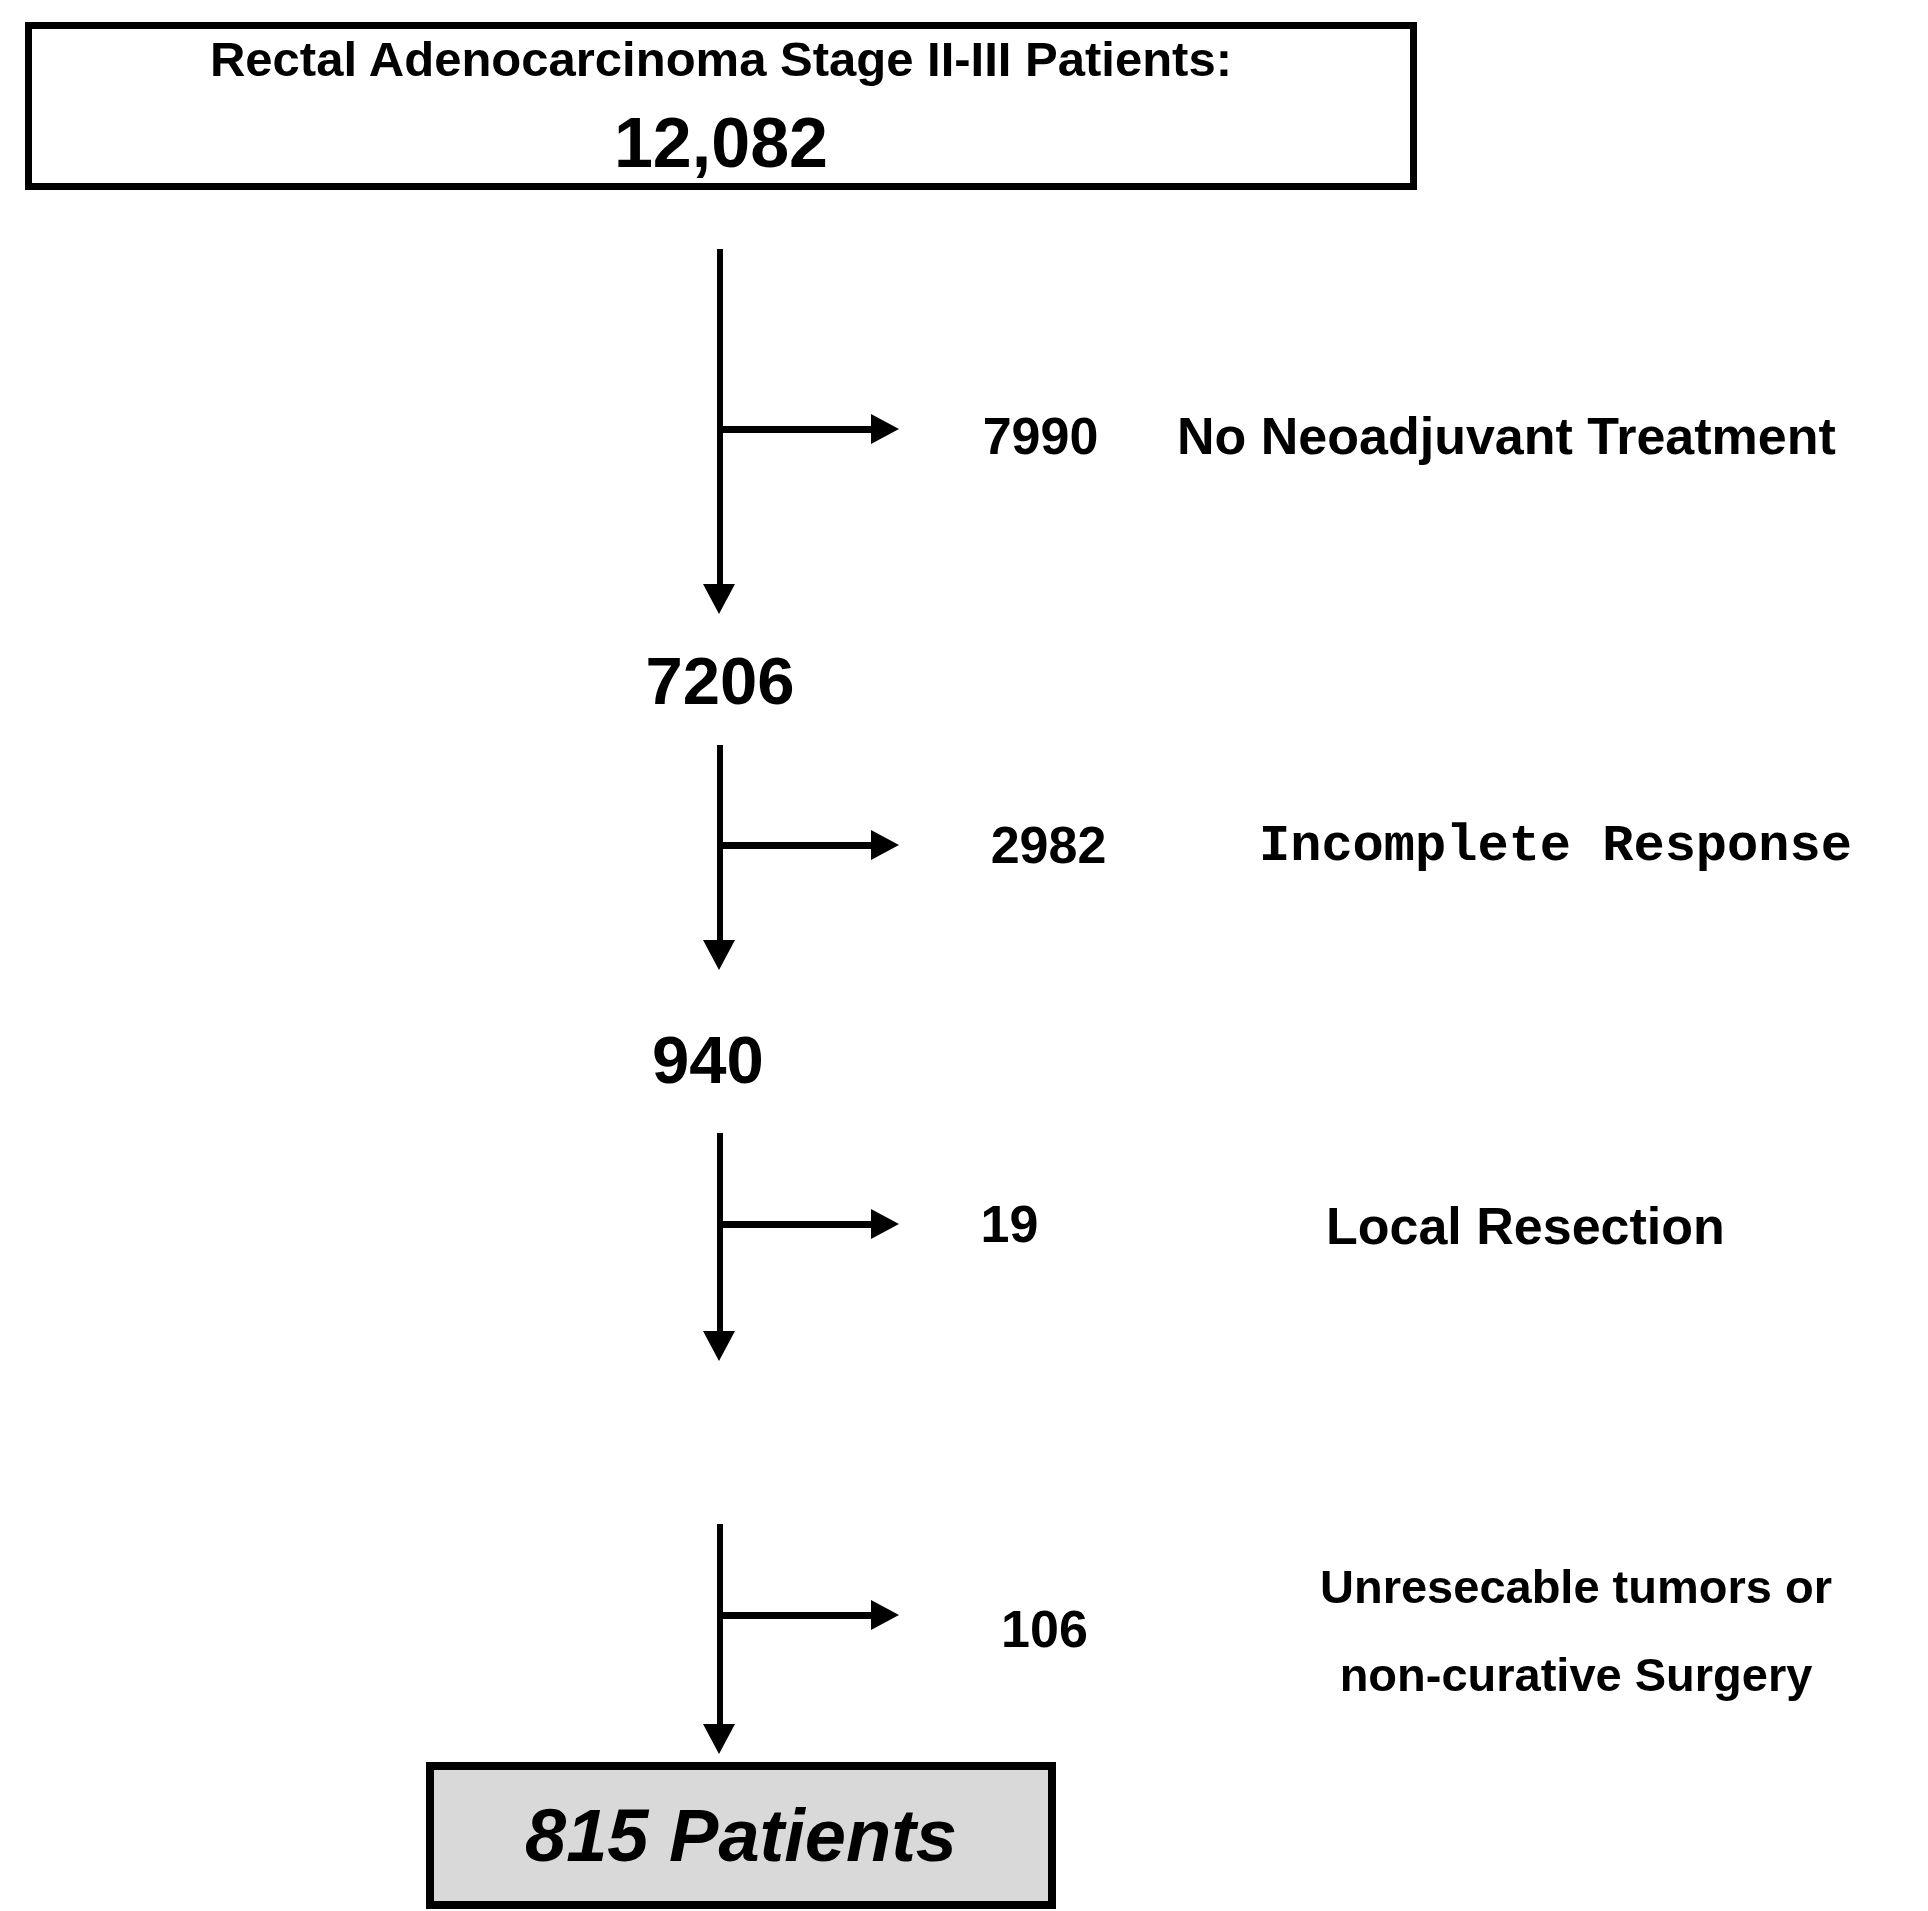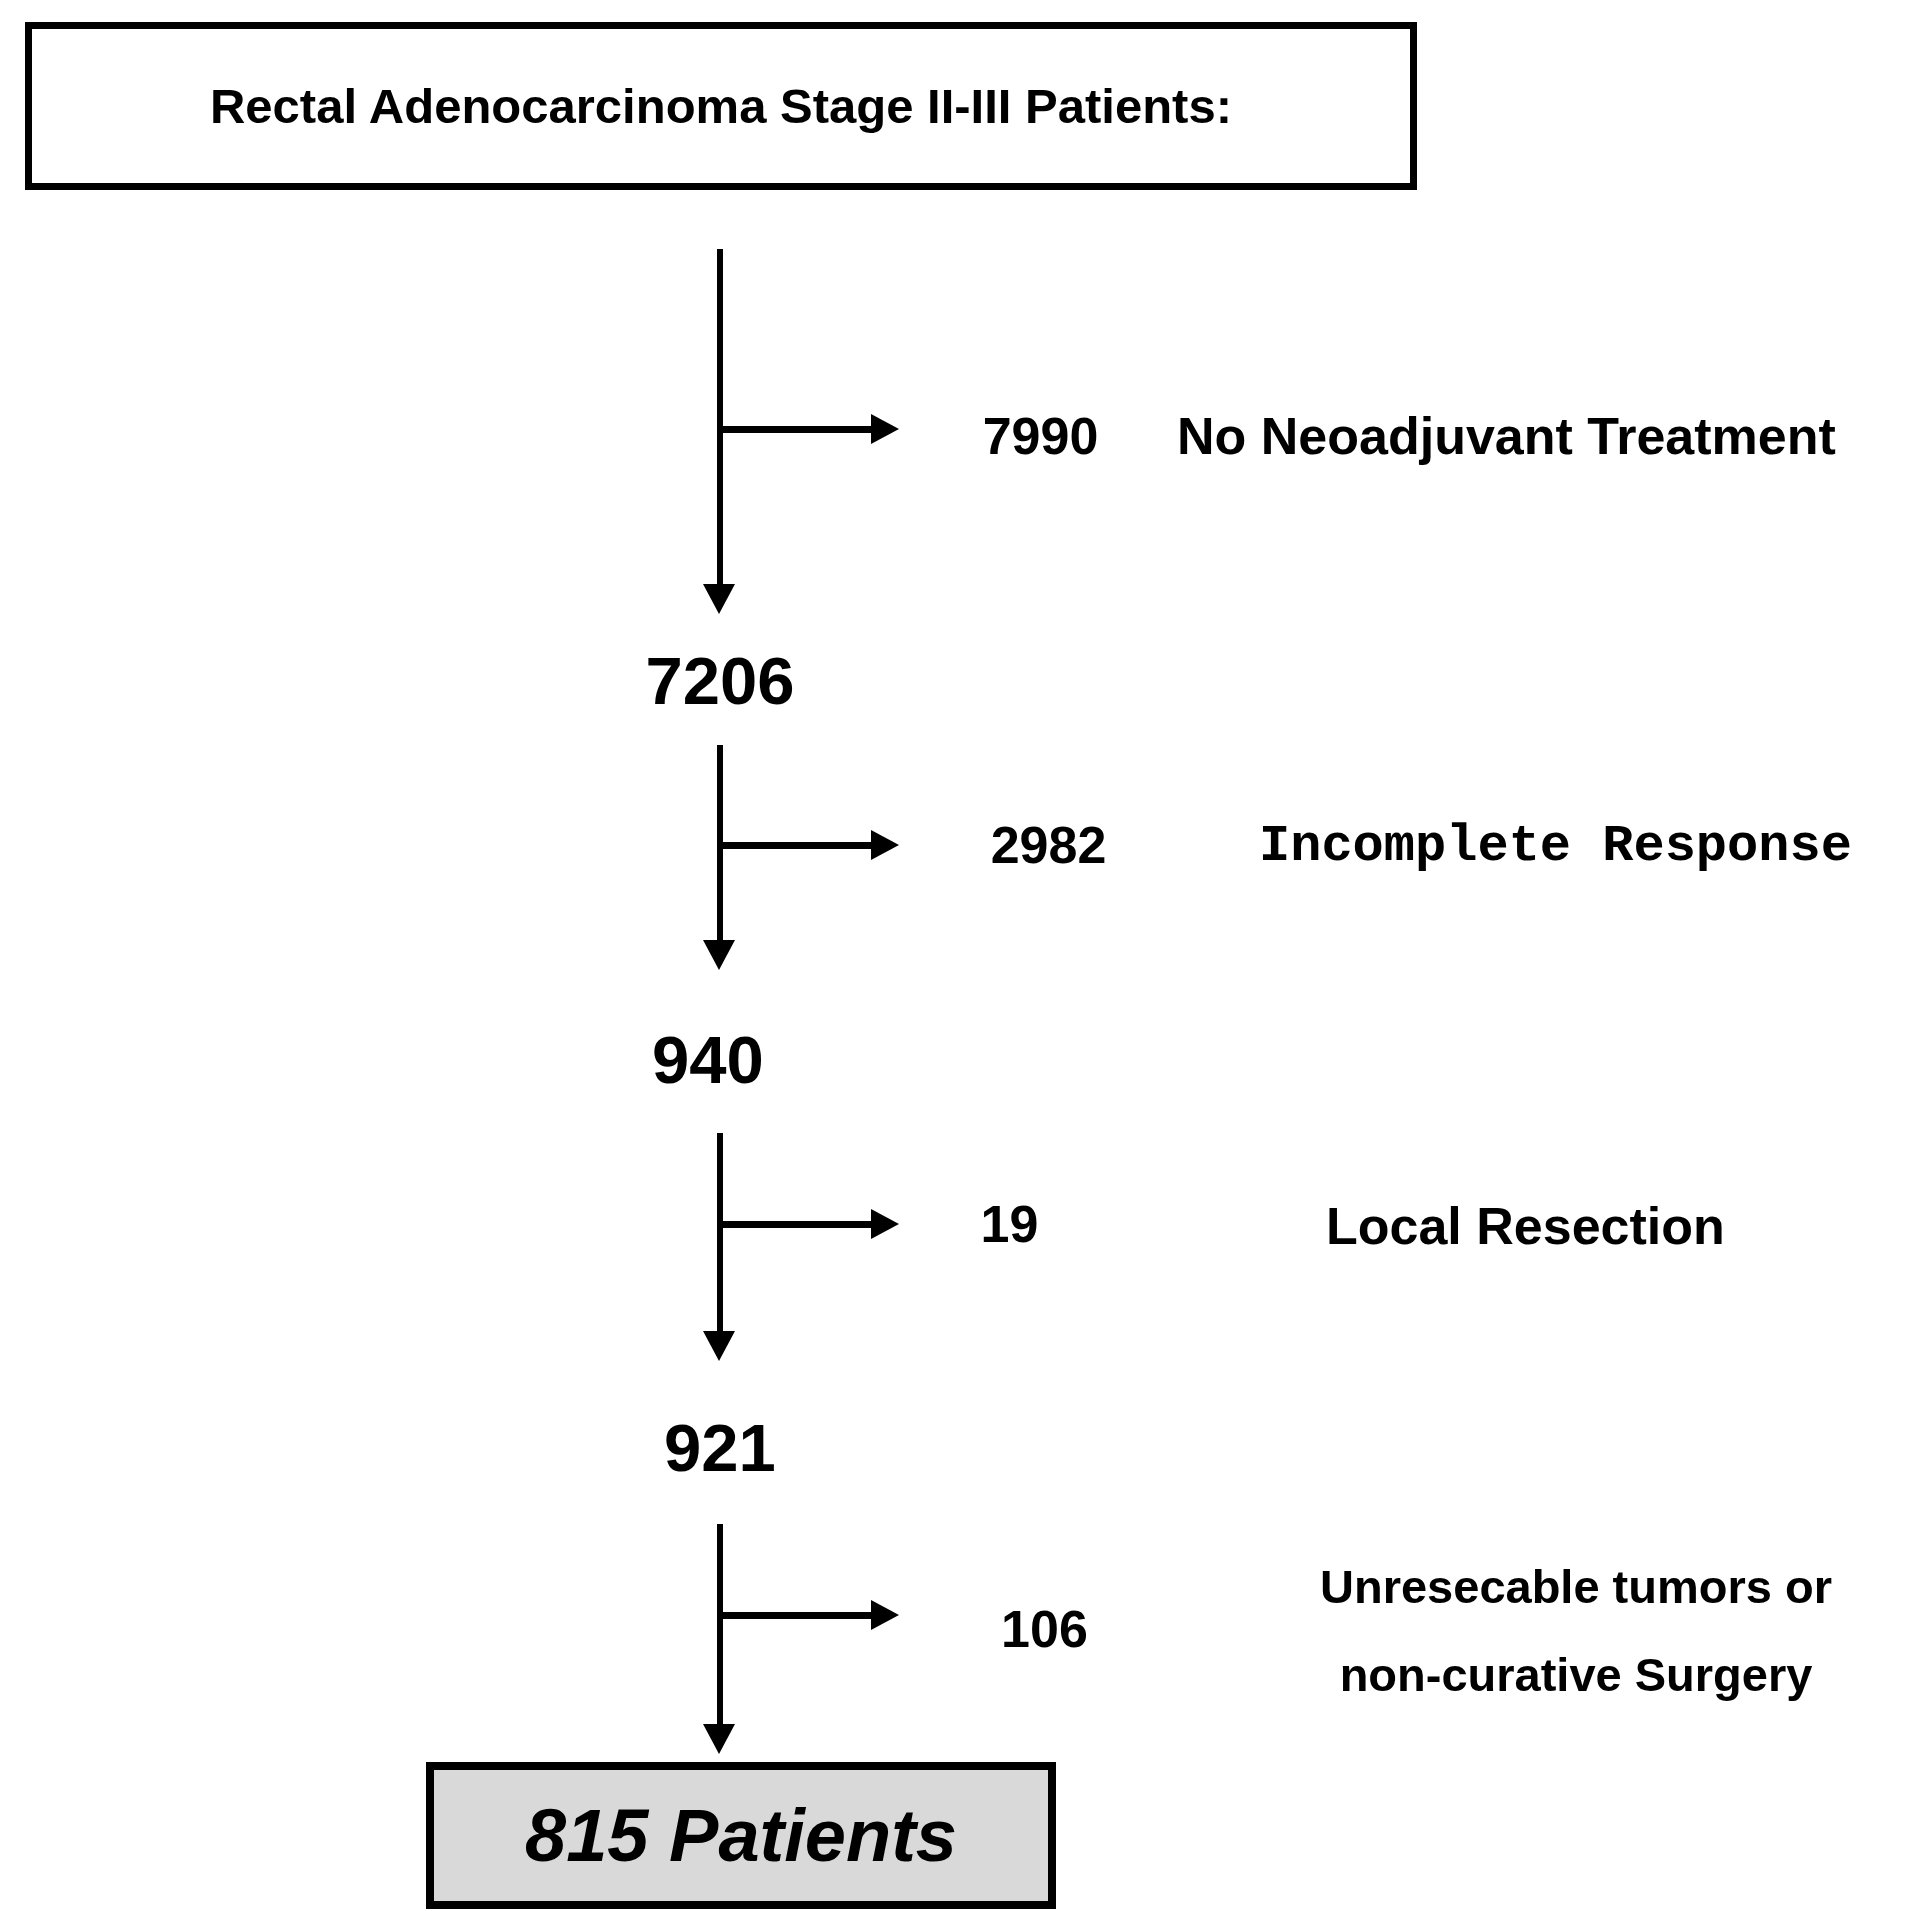--- a/index.html
+++ b/index.html
@@ -114,20 +114,21 @@
     line-height: 88px;
   }
 </style>
 </head>
 <body>
 
 <div class="canvas">
 
   <div class="start-box">
     <div class="start-label">Rectal Adenocarcinoma Stage II-III Patients:</div>
+    <div class="start-value">12,082</div>
   </div>
 
   <div class="vline" style="top:249px;height:336px;"></div>
   <div class="arrow-down" style="top:584px;"></div>
   <div class="hline" style="top:426px;"></div>
   <div class="arrow-right" style="top:414px;"></div>
   <div class="excl-value" style="left:923px;top:403px;">7990</div>
   <div class="excl-label" style="left:1177px;top:403px;">No Neoadjuvant Treatment</div>
 
   <div class="count" style="left:548px;top:643px;width:344px;">7206</div>
@@ -141,21 +142,20 @@
 
   <div class="count" style="left:540px;top:1022px;width:336px;">940</div>
 
   <div class="vline" style="top:1133px;height:200px;"></div>
   <div class="arrow-down" style="top:1331px;"></div>
   <div class="hline" style="top:1221px;"></div>
   <div class="arrow-right" style="top:1209px;"></div>
   <div class="excl-value" style="left:892px;top:1191px;">19</div>
   <div class="excl-label" style="left:1326px;top:1193px;">Local Resection</div>
 
-  <div class="count" style="left:548px;top:1410px;width:344px;">921</div>
 
   <div class="vline" style="top:1524px;height:202px;"></div>
   <div class="arrow-down" style="top:1724px;"></div>
   <div class="hline" style="top:1612px;"></div>
   <div class="arrow-right" style="top:1600px;"></div>
   <div class="excl-value" style="left:927px;top:1596px;">106</div>
   <div class="excl-label-multi">
     <div>Unresecable tumors or</div>
     <div>non-curative Surgery</div>
   </div>

